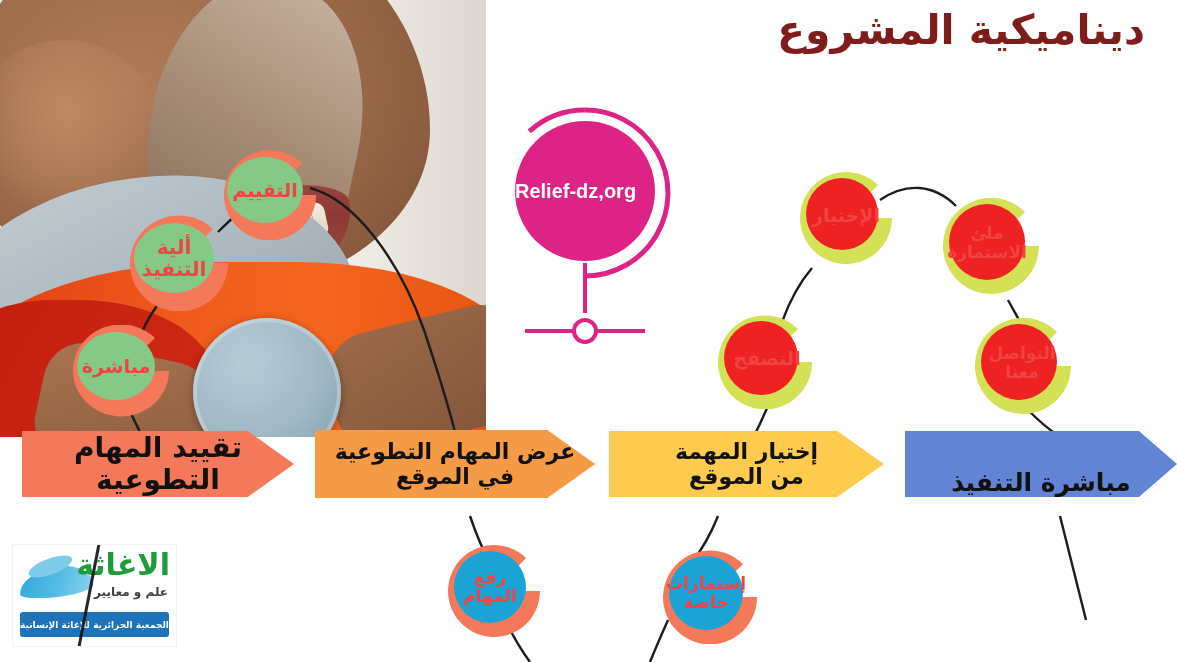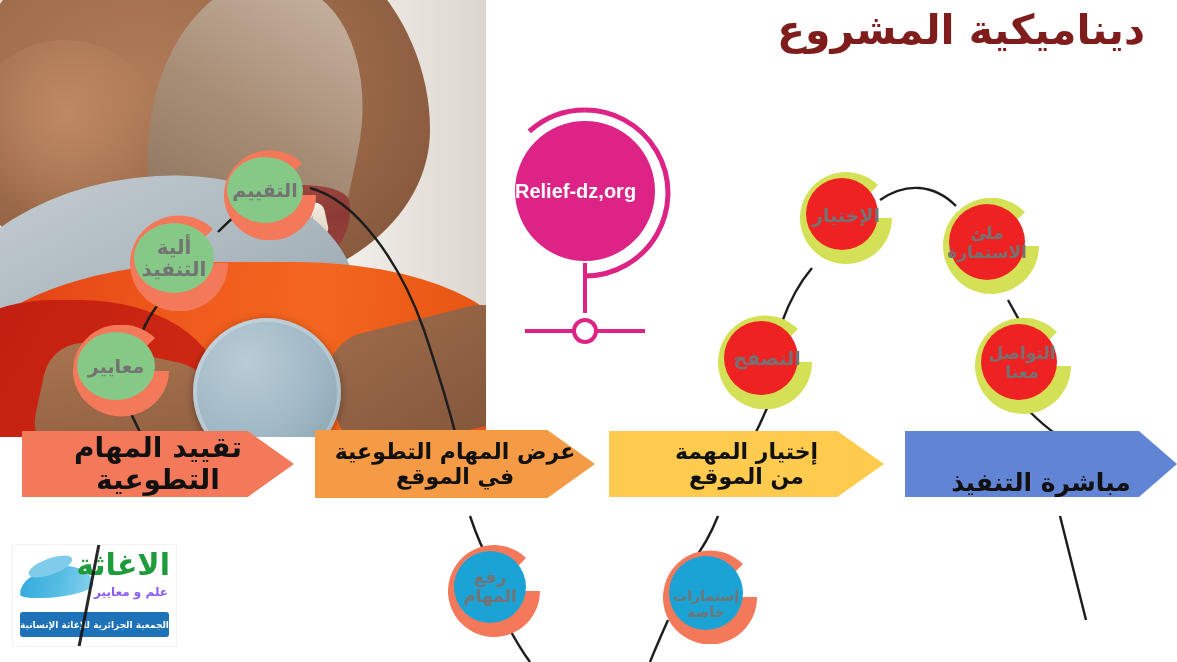--- a/index.html
+++ b/index.html
@@ -74,40 +74,40 @@
   
   .arrow{position:absolute;display:flex;align-items:center;justify-content:center;
          direction:rtl;color:#111;font-weight:bold;text-align:center;line-height:1.14;}
   .arrow .lbl{padding:0 14px;white-space:pre-line;}
 
   
   .badge{position:absolute;}
   .badge .pac{position:absolute;left:0;top:0;width:100%;height:100%;}
   .badge .inner{position:absolute;border-radius:50%;display:flex;align-items:center;
                 justify-content:center;text-align:center;direction:rtl;
-                font-weight:bold;color:#737373;line-height:1.1;white-space:pre-line;}
+                font-weight:bold;color:#ef4444;line-height:1.1;white-space:pre-line;}
 
   
   .hub{position:absolute;left:489px;top:98px;width:190px;height:250px;}
   .hub .hub-circle{position:absolute;left:26px;top:23px;width:140px;height:140px;border-radius:50%;
      background:#DD2486;display:flex;align-items:center;justify-content:flex-start;}
   .hub .hub-circle span{color:#fff;font-family:"Liberation Sans",sans-serif;font-weight:bold;font-size:20px;}
 
   
   .logo{position:absolute;left:13px;top:545px;width:163px;height:101px;background:#ffffff;
         box-shadow:0 0 0 1px rgba(0,0,0,.05);overflow:hidden;}
   .logo .top{position:relative;height:62px;}
   .logo .word{position:absolute;right:6px;top:2px;font-size:30px;font-weight:bold;color:#1E9C3C;
       direction:rtl;letter-spacing:-1px;}
   .logo .hand{position:absolute;left:6px;top:22px;width:74px;height:30px;
       border-radius:60% 40% 50% 50%/80% 70% 30% 20%;
       background:linear-gradient(110deg,#2FA8DC 0%,#56BDE4 55%,#8ED3EE 100%);transform:rotate(-6deg);}
   .logo .hand:after{content:"";position:absolute;left:10px;top:-9px;width:46px;height:16px;
       border-radius:50%;background:#7ECBEA;transform:rotate(-14deg);}
-  .logo .tag{position:absolute;right:8px;top:40px;font-size:12px;font-weight:bold;color:#8b5cf6;direction:rtl;margin-left:48px;}
+  .logo .tag{position:absolute;right:8px;top:40px;font-size:12px;font-weight:bold;color:#404040;direction:rtl;margin-left:48px;}
   .logo .bar{position:absolute;left:7px;right:7px;bottom:9px;height:25px;background:#1D72B8;
       border-radius:3px;display:flex;align-items:center;justify-content:center;}
   .logo .bar span{color:#fff;font-size:9px;font-weight:bold;direction:rtl;}
   .logo .slash{position:absolute;left:74px;top:-12px;width:3px;height:130px;background:#151515;
       transform:rotate(11deg);opacity:.92;}
 </style>
 </head>
 <body>
 
 <div id="stage">
@@ -191,41 +191,41 @@
 التنفيذ</span>
     </div>
   </div>
 
   <div class="badge" style="left:73px;top:325px;width:96px;height:92px;">
     <svg class="pac" viewBox="0 0 96 92">
       <path d="M48 46 L 96 46 A 48 46 0 1 1 82 13 Z" fill="#F4795B"></path>
       <ellipse cx="43" cy="41" rx="39" ry="34" fill="#86C987"></ellipse>
     </svg>
     <div class="inner" style="left:4px;top:8px;width:78px;height:66px;font-size:19px;">
-      <span>معايير</span>
+      <span>مباشرة</span>
     </div>
   </div>
 
   <div class="badge" style="left:448px;top:545px;width:92px;height:92px;">
     <svg class="pac" viewBox="0 0 92 92">
       <path d="M46 46 L 92 46 A 46 46 0 1 1 78 13 Z" fill="#F4795B"></path>
       <circle cx="42" cy="42" r="36" fill="#1BA3D6"></circle>
     </svg>
     <div class="inner" style="left:3px;top:8px;width:78px;height:68px;font-size:17px;">
       <span>رفع
 المهام</span>
     </div>
   </div>
 
   <div class="badge" style="left:663px;top:550px;width:94px;height:94px;">
     <svg class="pac" viewBox="0 0 94 94">
       <path d="M47 47 L 94 47 A 47 47 0 1 1 80 14 Z" fill="#F4795B"></path>
       <circle cx="43" cy="43" r="37" fill="#1BA3D6"></circle>
     </svg>
-    <div class="inner" style="left:1px;top:2px;width:84px;height:68px;font-size:14px;align-items:flex-end;">
+    <div class="inner" style="left:1px;top:9px;width:84px;height:68px;font-size:17px;">
       <span>إستمارات
 خاصة</span>
     </div>
   </div>
 
   <div class="badge" style="left:718px;top:315px;width:94px;height:94px;">
     <svg class="pac" viewBox="0 0 94 94">
       <path d="M47 47 L 94 47 A 47 47 0 1 1 80 14 Z" fill="#D4E157"></path>
       <circle cx="43" cy="43" r="37" fill="#EE2222"></circle>
     </svg>

